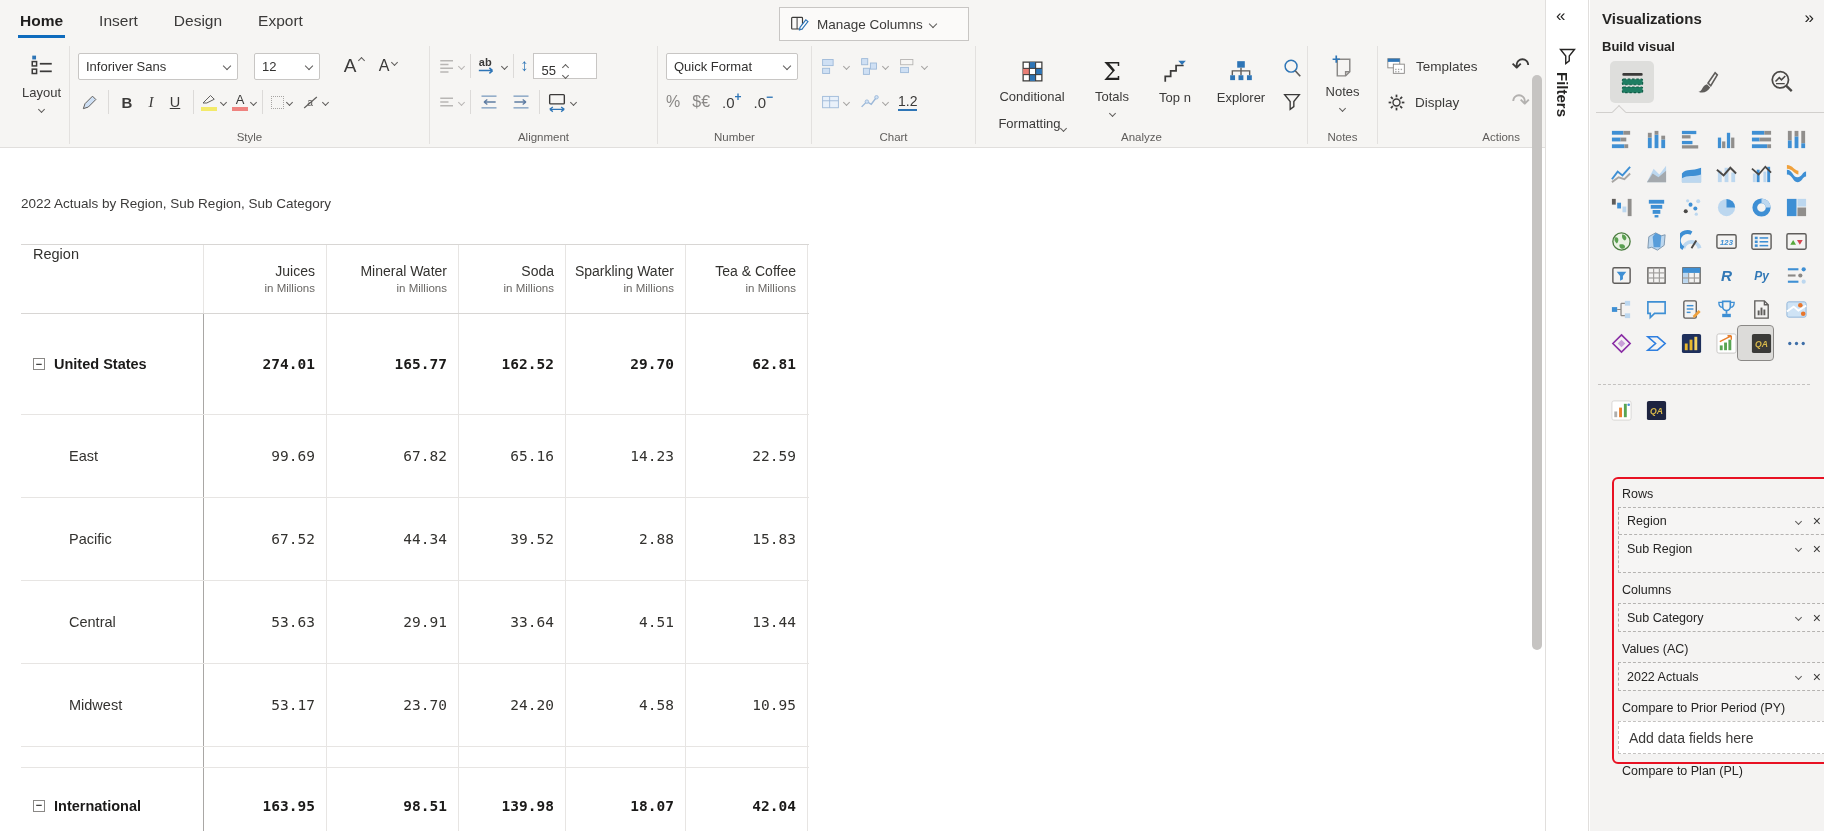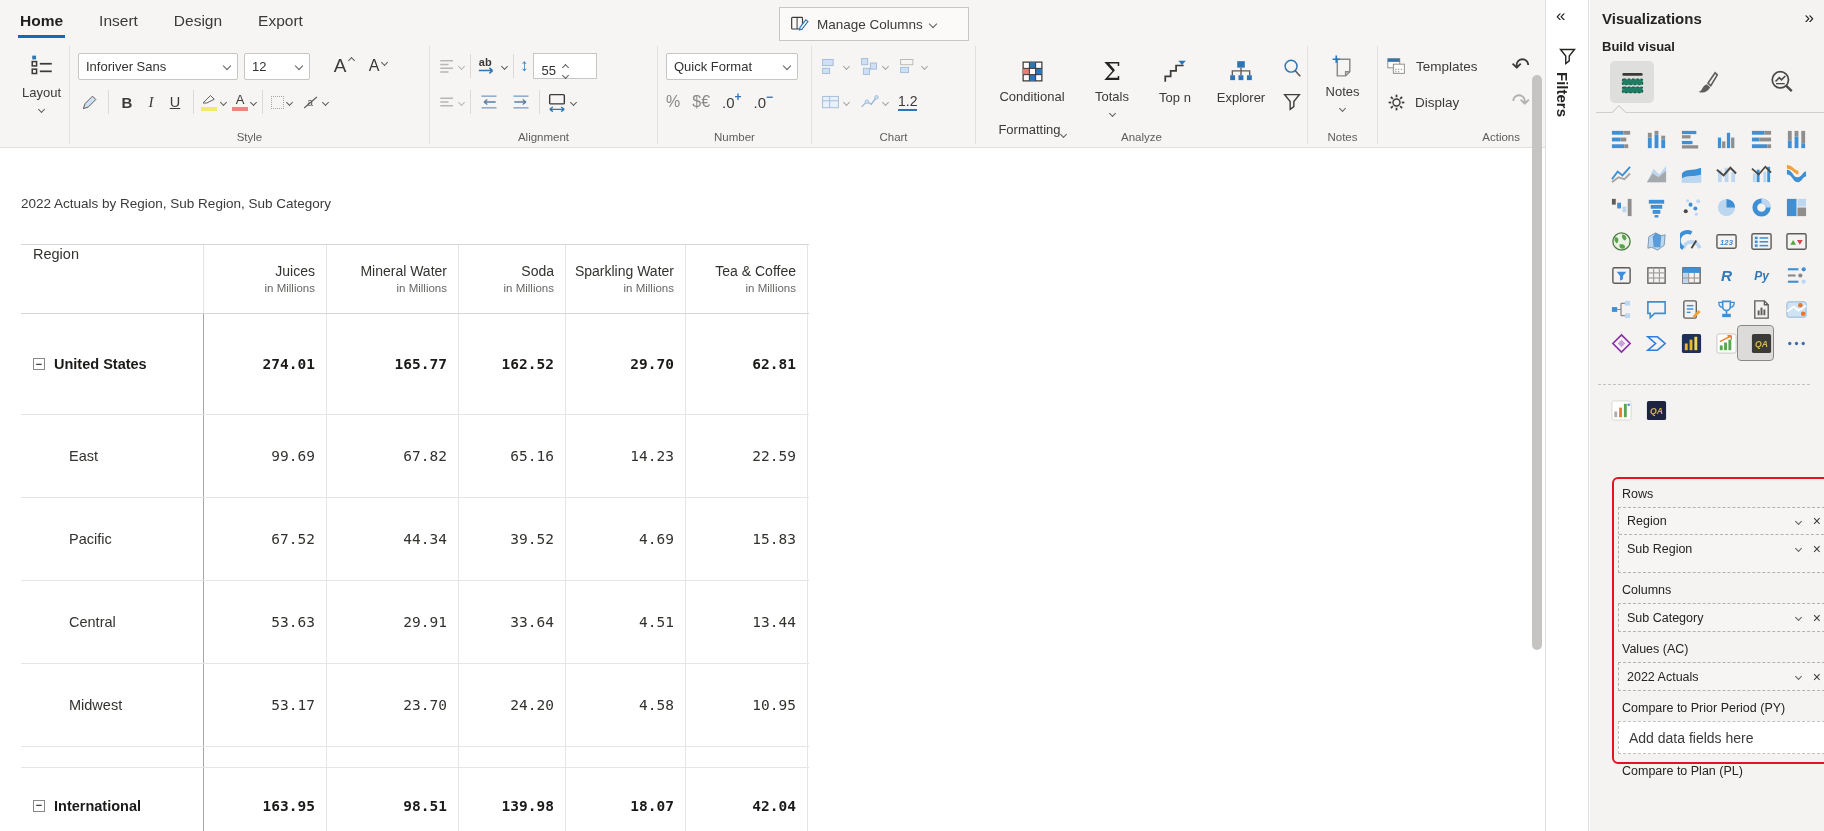--- a/index.html
+++ b/index.html
@@ -154,21 +154,21 @@
           <span class="cv sm" style="margin-top:6px"></span>
         </div>
       </div>
 
       <div class="group" style="width:360px">
         <div class="r1">
           <div class="combo" style="width:160px">
             <span>Inforiver Sans</span>
             <span class="cv ml"></span>
           </div>
-          <div class="combo" style="width:66px;margin-left:6px">
+          <div class="combo" style="width:66px;margin-left:16px">
             <span>12</span>
             <span class="cv ml"></span>
           </div>
           <div class="ibtn" style="margin-left:22px;font-size:19px;color:#3b3a39">
             <span>A</span>
               <span class="cu sm" style="margin-top:-12px"></span>
           </div>
           <div class="ibtn" style="margin-left:10px;font-size:16px;color:#3b3a39">
             <span>A</span>
               <span class="cv sm" style="margin-top:-8px"></span>
@@ -381,21 +381,21 @@
                   <rect x="9" y="15" width="6" height="6" fill="#2e75b6"></rect>
                   <g stroke="#3b3a39" stroke-width="1">
                     <line x1="3" y1="9" x2="21" y2="9"></line>
                     <line x1="3" y1="15" x2="21" y2="15"></line>
                     <line x1="9" y1="3" x2="9" y2="21"></line>
                     <line x1="15" y1="3" x2="15" y2="21"></line>
                   </g>
                 </svg>
             </span>
             <span class="blbl">Conditional</span>
-            <span class="blbl" style="margin-top:17px;display:flex;align-items:flex-end;">
+            <span class="blbl" style="margin-top:11px;display:flex;align-items:flex-end;">
                 <span>Formatting</span>
                 <span class="cv sm"></span>
               </span>
           </div>
           <div class="bigbtn" style="width:64px">
             <span style="font-family:'DejaVu Serif',serif;font-size:25px;line-height:1;color:#252423">Σ</span>
             <span class="blbl">Totals</span>
             <span class="cv sm" style="margin-top:6px"></span>
           </div>
           <div class="bigbtn" style="width:62px">
@@ -556,21 +556,21 @@
         </div>
         <div class="trow tbodyrow" style="height: 83px;">
           <div class="tcell">
             <span class="rowlabel child">
               <span>Pacific</span>
             </span>
           </div>
           <div class="tcell">67.52</div>
           <div class="tcell">44.34</div>
           <div class="tcell">39.52</div>
-          <div class="tcell">4.69</div>
+          <div class="tcell">2.88</div>
           <div class="tcell">15.83</div>
         </div>
         <div class="trow tbodyrow" style="height: 83px;">
           <div class="tcell">
             <span class="rowlabel child">
               <span>Central</span>
             </span>
           </div>
           <div class="tcell">53.63</div>
           <div class="tcell">29.91</div>

